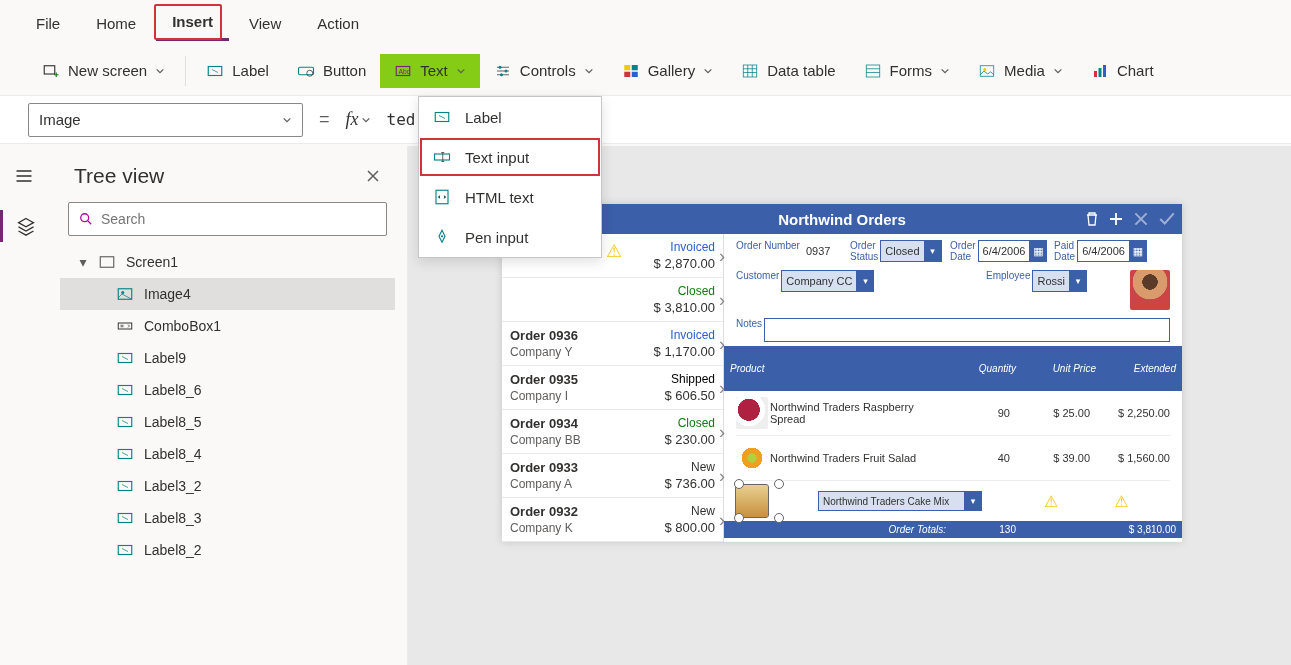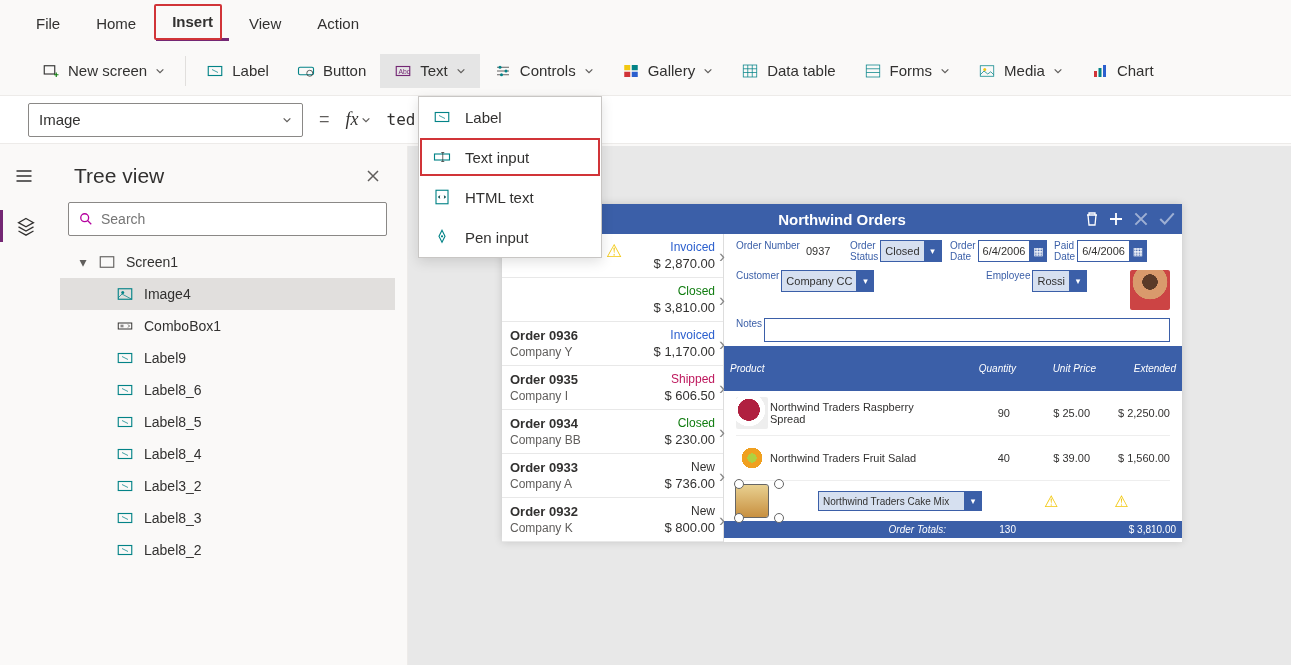--- a/index.html
+++ b/index.html
@@ -5,21 +5,21 @@
 *{box-sizing:border-box;margin:0;padding:0}
 body{font-family:"Segoe UI",Arial,sans-serif;font-size:13px;color:#323130;background:#faf9f8;width:1291px;height:665px;overflow:hidden;position:relative}
 
 .menubar{height:46px;display:flex;align-items:center;padding:0 20px;gap:4px;background:#faf9f8}
 .menubar-item{padding:8px 16px;font-size:15px;cursor:pointer}
 .menubar-item.active{font-weight:700;border-bottom:3px solid #742774;position:relative}
 .menubar-hl{position:absolute;left:154px;top:4px;width:68px;height:36px;border:2px solid #d13438;border-radius:2px;pointer-events:none}
 
 .ribbon{height:50px;display:flex;align-items:center;padding:0 28px;gap:0;background:#faf9f8;border-bottom:1px solid #edebe9}
 .ribbon-btn{display:flex;align-items:center;gap:8px;padding:8px 14px;font-size:15px;cursor:pointer}
-.ribbon-btn.active{background:#e5e5e5}
+.ribbon-btn.active{background:#84cc16}
 .ribbon-sep{width:1px;height:30px;background:#e1dfdd;margin:0 6px}
 .chev{width:10px;height:10px}
 .ic{width:18px;height:18px;flex-shrink:0}
 
 .fxbar{height:48px;display:flex;align-items:center;padding:6px 28px;gap:10px;background:#fff;border-bottom:1px solid #edebe9}
 .prop-dd{width:275px;height:34px;border:1px solid #8a8886;border-radius:2px;display:flex;align-items:center;justify-content:space-between;padding:0 10px;font-size:15px;background:#fff}
 .eq{font-size:18px;color:#605e5c;padding:0 6px}
 .fx{font-style:italic;font-size:18px;font-family:serif}
 .fx-input{flex:1;font-family:Consolas,monospace;font-size:16px;color:#323130;padding-left:6px}
 
@@ -49,21 +49,21 @@
 .order-row{display:flex;justify-content:space-between;align-items:center;padding:6px 8px;border-bottom:1px solid #e8e8e8;font-size:12px;position:relative}
 .order-row .left{display:flex;flex-direction:column;gap:2px}
 .order-row .right{display:flex;flex-direction:column;align-items:flex-end;gap:2px}
 .order-num{font-weight:700;font-size:13px}
 .order-co{color:#605e5c;font-size:12px}
 .order-st{font-size:12px}
 .order-amt{font-size:13px}
 .chev-r{position:absolute;right:-2px;top:50%;transform:translateY(-50%);color:#888;font-size:18px}
 .st-Invoiced{color:#2b5fce}
 .st-Closed{color:#107c10}
-.st-Shipped{color:#be185d}
+.st-Shipped{color:#000000}
 .st-New{color:#323130}
 .detail{flex:1;padding:6px 12px 0;font-size:11px}
 .det-row{display:flex;gap:14px;margin-bottom:8px}
 .det-field{display:flex;flex-direction:row;gap:2px}
 .det-label{color:#3b5fa8;font-size:10px}
 .det-input{height:22px;border:1px solid #3b5fa8;background:#fff;padding:0 4px;font-size:11px;display:flex;align-items:center;justify-content:space-between;gap:4px}
 .det-input.ro{border:none}
 .det-dd{background:#d6e0f0}
 .dd-btn{width:18px;height:20px;background:#3b5fa8;color:#fff;display:flex;align-items:center;justify-content:center;font-size:9px;margin:-1px -5px -1px 0}
 .cal-btn{width:18px;height:20px;background:#3b5fa8;color:#fff;display:flex;align-items:center;justify-content:center;margin:-1px -5px -1px 0}

